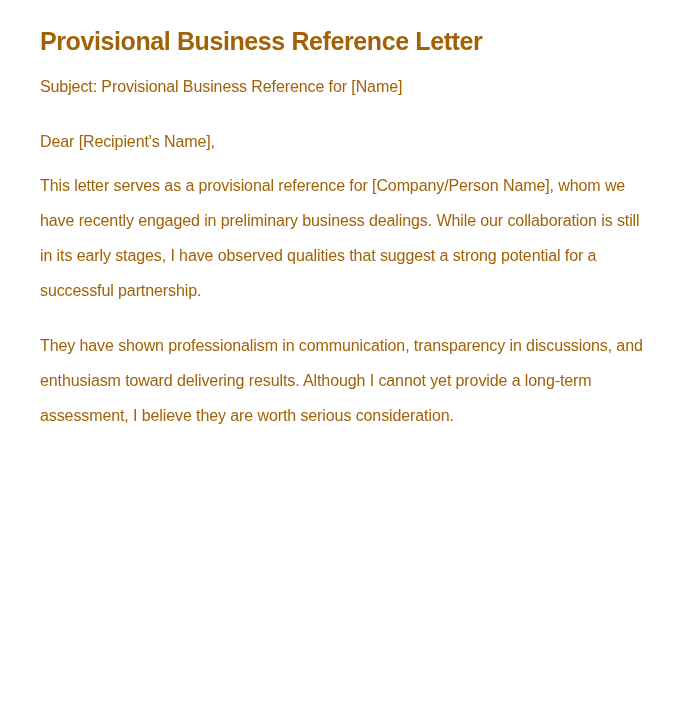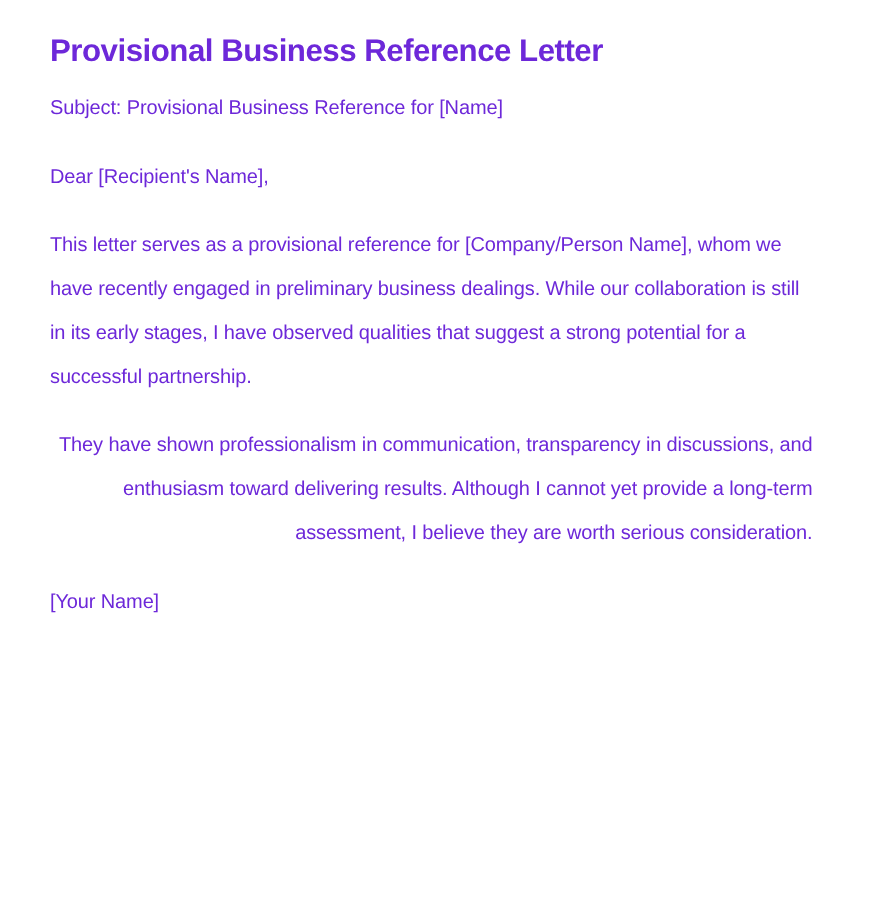--- a/index.html
+++ b/index.html
@@ -1,47 +1,46 @@
 <!DOCTYPE html>
 <html><head>
   <meta charset="utf-8">
   <style>
     html, body { margin: 0; padding: 0; background: #ffffff; }
     body { width: 700px; height: 726px; overflow: hidden; }
     .page {
       position: relative;
       padding: 26px 40px 0 40px;
-      color: #6d28d9;
+      color: #a16207;
       font-family: "Liberation Sans", sans-serif;
     }
     .title {
       font-size: 25px;
       font-weight: bold;
       margin: 0;
       height: 30px;
       line-height: 30px;
       letter-spacing: -0.4px;
     }
     p {
       margin: 0;
       font-size: 16px;
       line-height: 35px;
       letter-spacing: -0.1px;
     }
     .subject { margin-top: 13px; }
     .greeting { margin-top: 20px; }
-    .para1 { margin-top: 20px; }
+    .para1 { margin-top: 9px; }
     .para2 { margin-top: 20px; }
     .closing { margin-top: 20px; }
     .your-name { margin-top: 20px; }
     .your-company { margin-top: 20px; }
   </style>
 </head>
 <body>
 
 <div class="page">
   <h1 class="title">Provisional Business Reference Letter</h1>
   <p class="subject">Subject: Provisional Business Reference for [Name]</p>
   <p class="greeting">Dear [Recipient's Name],</p>
   <p class="para1" style="width:610px;">This letter serves as a provisional reference for [Company/Person Name], whom we have recently engaged in preliminary business dealings. While our collaboration is still in its early stages, I have observed qualities that suggest a strong potential for a successful partnership.</p>
-  <p class="para2" style="width:610px;text-align:right;">They have shown professionalism in communication, transparency in discussions, and enthusiasm toward delivering results. Although I cannot yet provide a long-term assessment, I believe they are worth serious consideration.</p>
-  <p class="your-name">[Your Name]</p>
+  <p class="para2" style="width:610px;">They have shown professionalism in communication, transparency in discussions, and enthusiasm toward delivering results. Although I cannot yet provide a long-term assessment, I believe they are worth serious consideration.</p>
 </div>
 
 </body></html>

